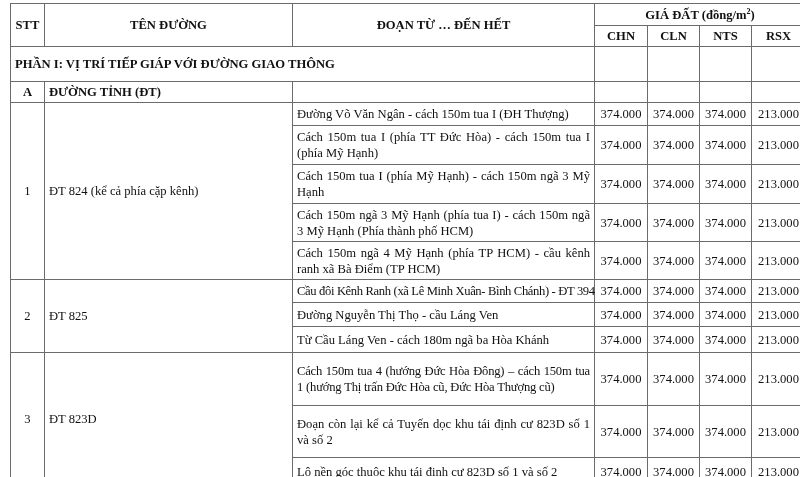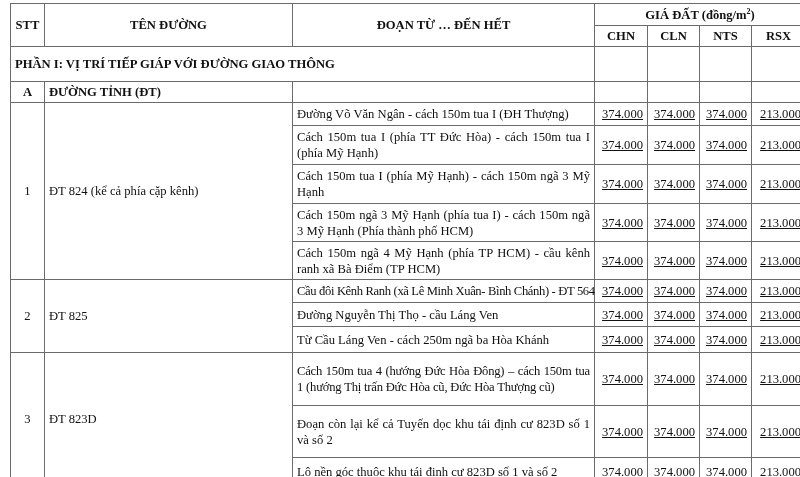--- a/index.html
+++ b/index.html
@@ -12,21 +12,21 @@
     font-size: 12.6px;
     line-height: 16px;
   }
   table.price-table td, table.price-table th {
     border: 1px solid #6b6b6b;
     padding: 0 4px;
     vertical-align: middle;
   }
   th { font-weight: bold; text-align: center; }
   .c { text-align: center; }
-  .num { text-align: right; white-space: nowrap; padding: 0 2px; text-decoration: underline; }
+  .num { text-align: center; white-space: nowrap; padding: 0 2px; }
   .bold { font-weight: bold; }
   .section { font-weight: bold; text-align: left; }
   .seg { text-align: justify; text-align-last: left; }
   sup { font-size: 8px; line-height: 0; }
 </style>
 </head>
 <body>
 
 <table class="price-table">
   <colgroup>
@@ -104,35 +104,35 @@
       <td class="seg">Cách 150m ngã 4 Mỹ Hạnh (phía TP HCM) - cầu kênh ranh xã Bà Điểm (TP HCM)</td>
       <td class="num">374.000</td>
       <td class="num">374.000</td>
       <td class="num">374.000</td>
       <td class="num">213.000</td>
     </tr>
 
     <tr style="height:23px">
       <td rowspan="3" class="c">2</td>
       <td rowspan="3">ĐT 825</td>
-      <td class="seg" style="white-space:nowrap;letter-spacing:-0.35px">Cầu đôi Kênh Ranh (xã Lê Minh Xuân- Bình Chánh) - ĐT 564</td>
+      <td class="seg" style="white-space:nowrap;letter-spacing:-0.35px">Cầu đôi Kênh Ranh (xã Lê Minh Xuân- Bình Chánh) - ĐT 394</td>
       <td class="num">374.000</td>
       <td class="num">374.000</td>
       <td class="num">374.000</td>
       <td class="num">213.000</td>
     </tr>
     <tr style="height:24px">
       <td class="seg">Đường Nguyễn Thị Thọ - cầu Láng Ven</td>
       <td class="num">374.000</td>
       <td class="num">374.000</td>
       <td class="num">374.000</td>
       <td class="num">213.000</td>
     </tr>
     <tr style="height:26px">
-      <td class="seg">Từ Cầu Láng Ven - cách 250m ngã ba Hòa Khánh</td>
+      <td class="seg">Từ Cầu Láng Ven - cách 180m ngã ba Hòa Khánh</td>
       <td class="num">374.000</td>
       <td class="num">374.000</td>
       <td class="num">374.000</td>
       <td class="num">213.000</td>
     </tr>
 
     <tr style="height:53px">
       <td rowspan="3" class="c">3</td>
       <td rowspan="3">ĐT 823D</td>
       <td class="seg" style="letter-spacing:-0.2px">Cách 150m tua 4 (hướng Đức Hòa Đông) – cách 150m tua 1 (hướng Thị trấn Đức Hòa cũ, Đức Hòa Thượng cũ)</td>

